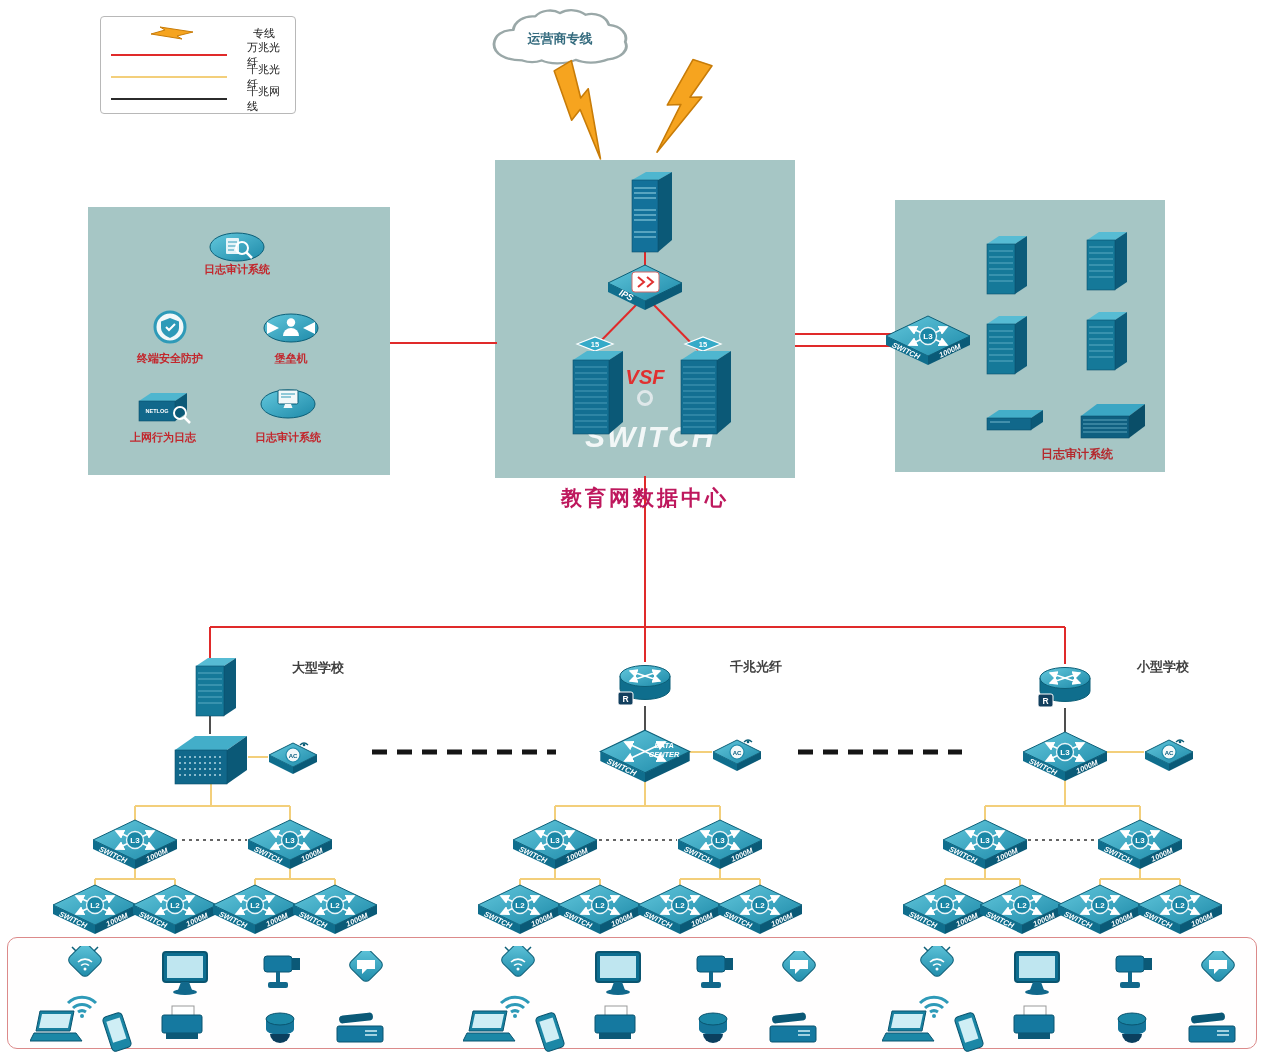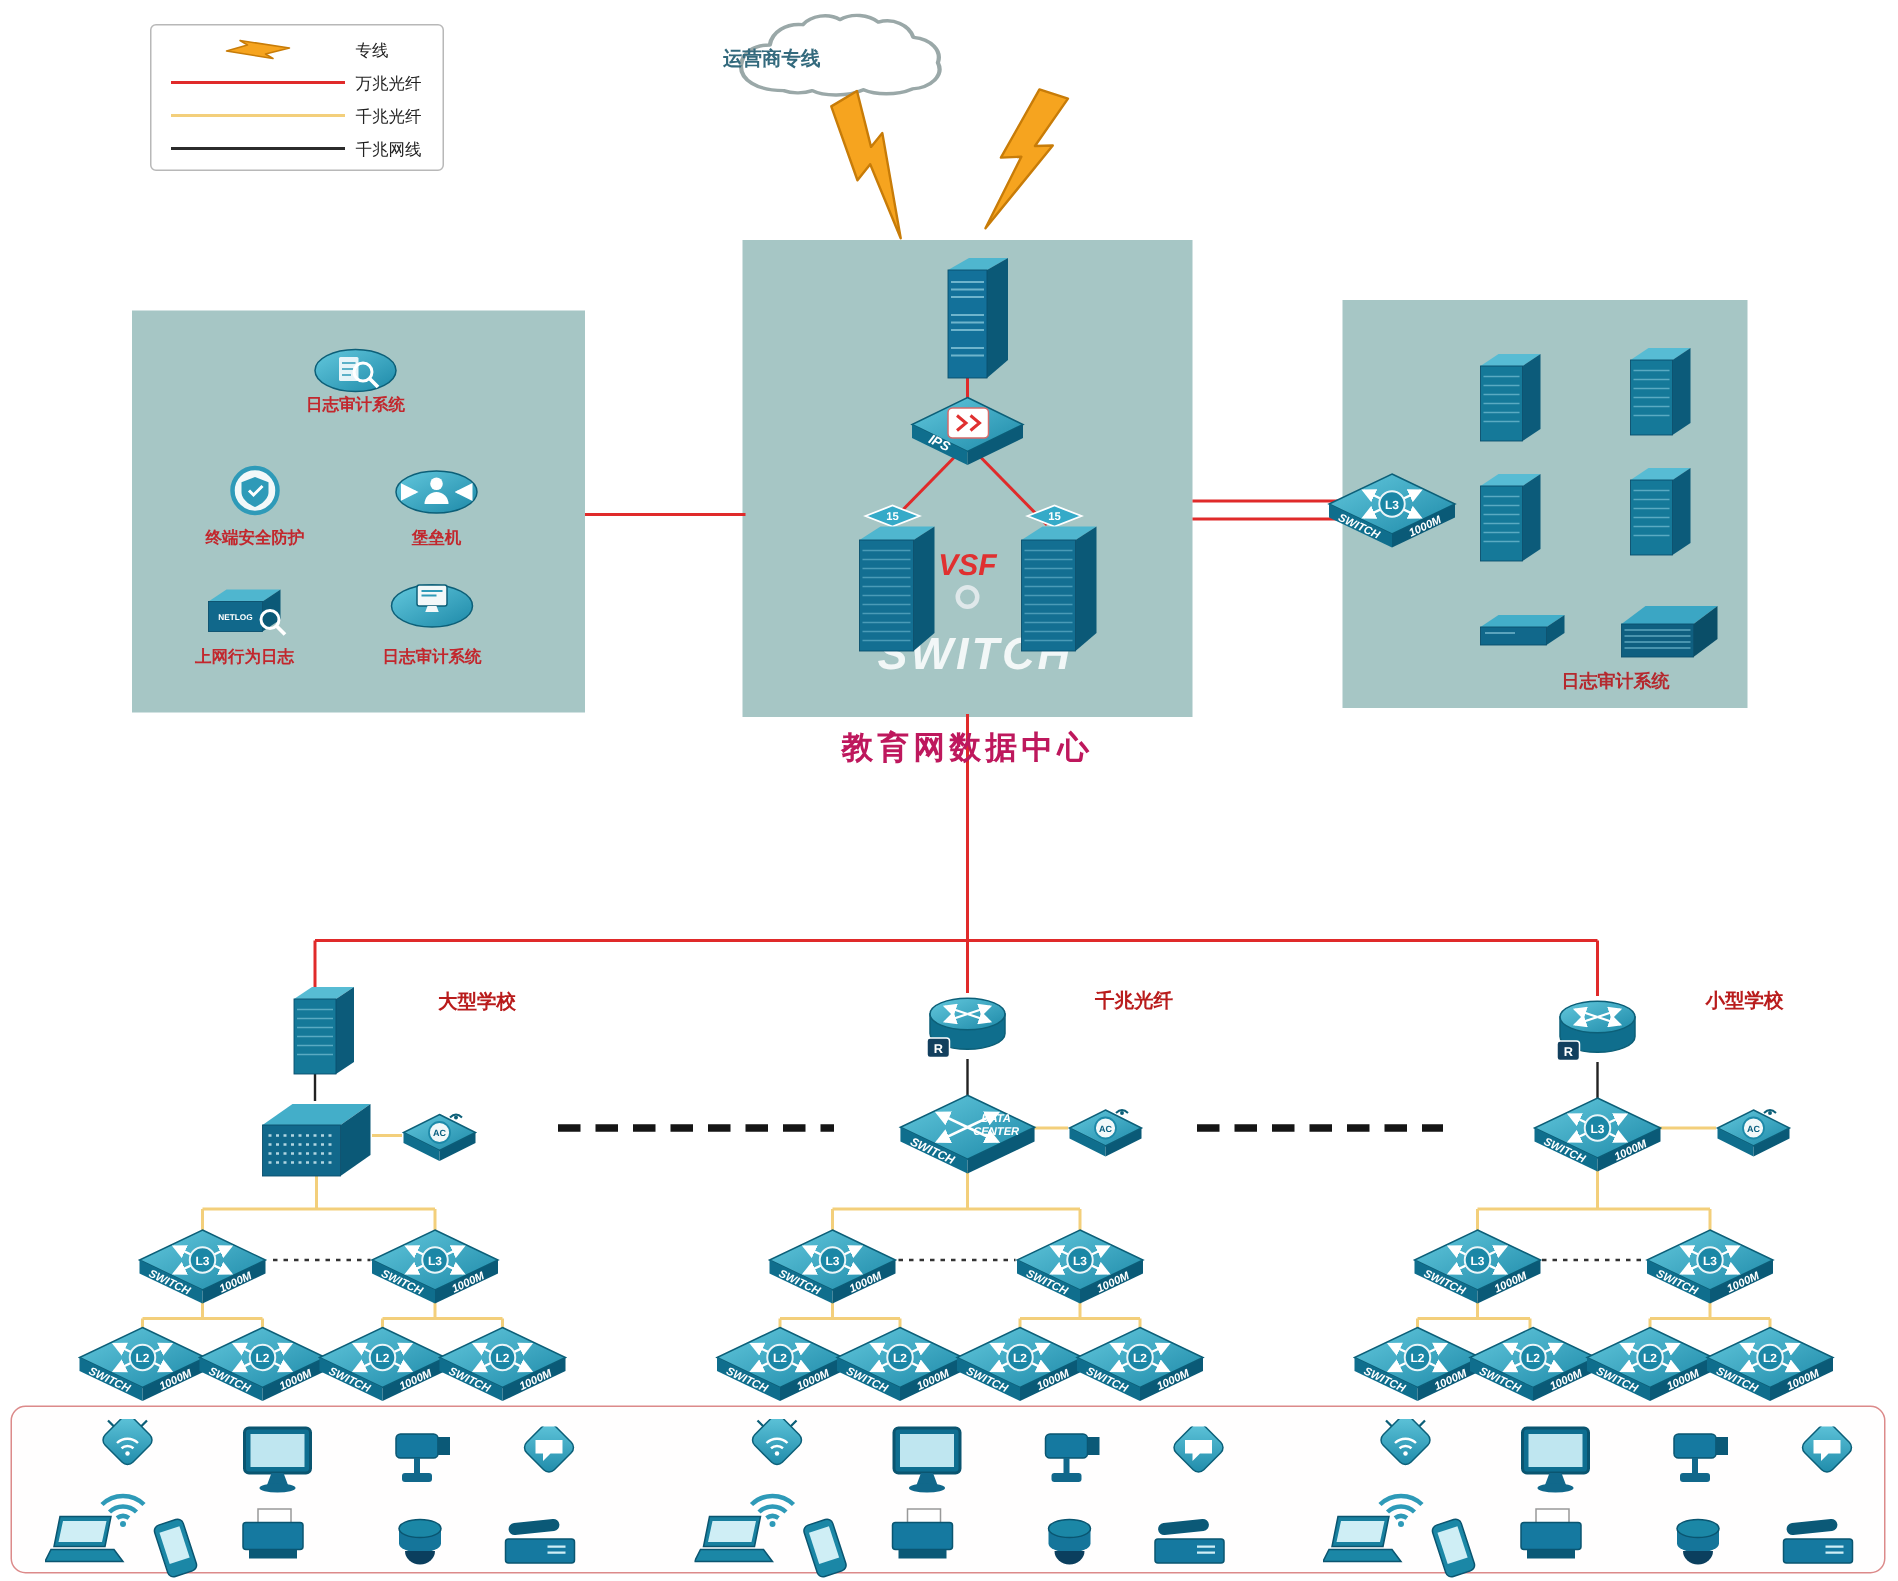--- a/index.html
+++ b/index.html
@@ -9,36 +9,36 @@
   .panel{position:absolute;background:#a6c6c5;z-index:1}
   #wires{position:absolute;left:0;top:0;z-index:2}
   .w-r{stroke:#e02a2a;stroke-width:2;fill:none}
   .w-y{stroke:#f3cf7b;stroke-width:2;fill:none}
   .w-k{stroke:#222;stroke-width:1.6;fill:none}
   .w-dk{stroke:#151515;stroke-width:5;stroke-dasharray:15 10;fill:none}
   .w-dt{stroke:#333;stroke-width:1.7;stroke-dasharray:3 4;fill:none}
   .dev{z-index:3}
   .lbl{position:absolute;z-index:4;transform:translateX(-50%);white-space:nowrap}
   .sec-lbl{font-size:11px;font-weight:bold;color:#c2272d}
-  .school-lbl{font-size:13px;font-weight:bold;color:#b91c1c}
+  .school-lbl{font-size:13px;font-weight:bold;color:#404040}
   .srv-lbl{font-size:12px;font-weight:bold;color:#b5292e}
   .dc-title{font-family:"Liberation Serif",serif;font-size:21px;color:#be185d;letter-spacing:3px;font-weight:bold}
-  .cloud{display:flex;align-items:center;justify-content:flex-start;z-index:3}
+  .cloud{display:flex;align-items:center;justify-content:center;z-index:3}
   .cloud>svg{position:absolute;left:0;top:0}
   .cloud-t{position:relative;z-index:1;font-weight:bold;color:#336a7d}
   .cloud-t.small{font-size:13px}
   .cloud-t.big{font-size:19px;letter-spacing:4px}
   .watermark{position:absolute;z-index:2;font-size:30px;font-weight:bold;font-style:italic;color:rgba(255,255,255,.85);letter-spacing:2px}
   .vsf{position:absolute;z-index:4;font-size:20px;font-weight:bold;font-style:italic;color:#e03030;transform:translateX(-50%)}
   .vsf-ring{position:absolute;z-index:4;width:16px;height:16px;border:3px solid #dfe8ea;border-radius:50%}
   .legend{left:100px;top:16px;width:196px;height:98px;background:#fff;border:1px solid #b8b8b8;border-radius:4px;z-index:6;padding-top:5px}
   .leg-row{display:flex;align-items:center;height:22px;padding:0 10px}
   .leg-sample{width:122px;display:flex;justify-content:center;align-items:center}
   .leg-line{width:116px;height:2px}
-  .leg-label{margin-left:4px;font-size:11px;color:#222}
+  .leg-label{margin-left:20px;font-size:11px;color:#222}
   .strip{position:absolute;left:7px;top:937px;width:1250px;height:112px;border:1.5px solid #dc8a8a;border-radius:10px;background:#fffefe;z-index:1}
   .bolt{z-index:4}
   
   .swt{font:italic bold 7.5px "Liberation Sans",sans-serif;fill:#fff;text-anchor:middle}
   .bdgc{fill:#1b87a6;stroke:#eaf5f8;stroke-width:1.3}
   .bdgt{font:bold 8px "Liberation Sans",sans-serif;fill:#fff;text-anchor:middle}
   .act{font:bold 6px "Liberation Sans",sans-serif;fill:#0b6080;text-anchor:middle}
   .rbdg{fill:#123f5e;stroke:#fff;stroke-width:1}
   .rbdgt{font:bold 8.5px "Liberation Sans",sans-serif;fill:#fff;text-anchor:middle}
   .dct{font:italic bold 7px "Liberation Sans",sans-serif;fill:#fff;text-anchor:middle}

